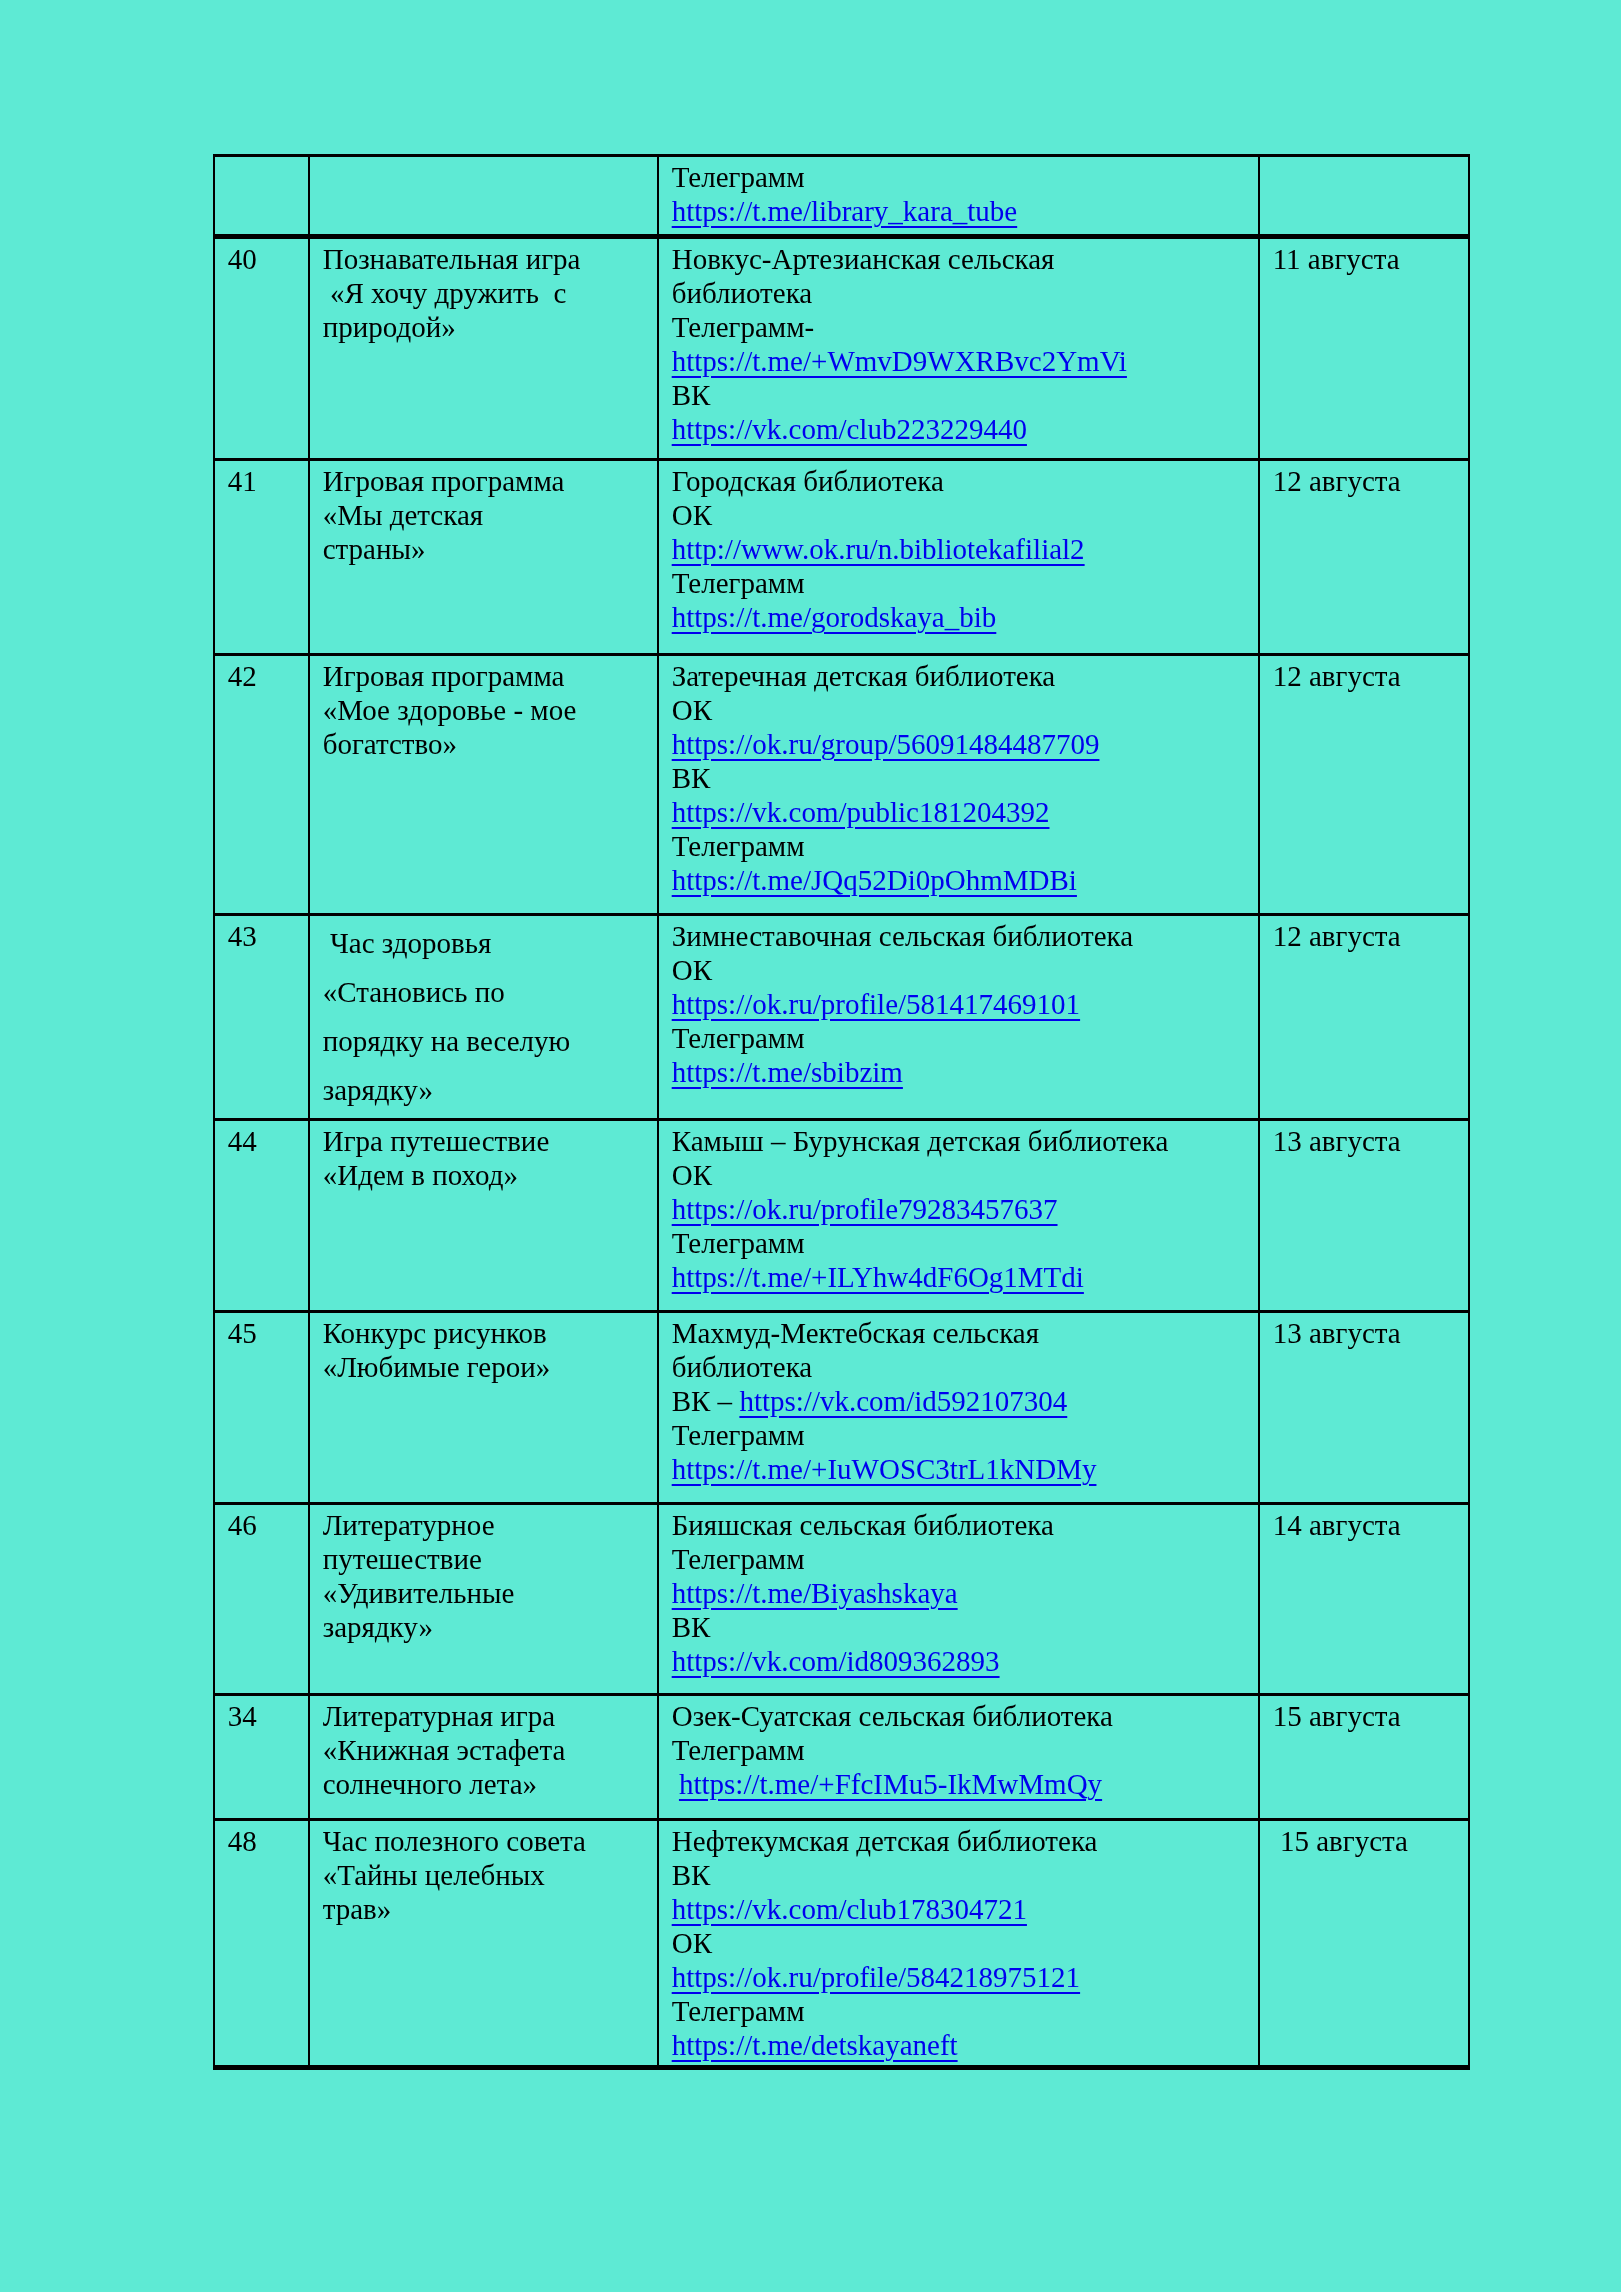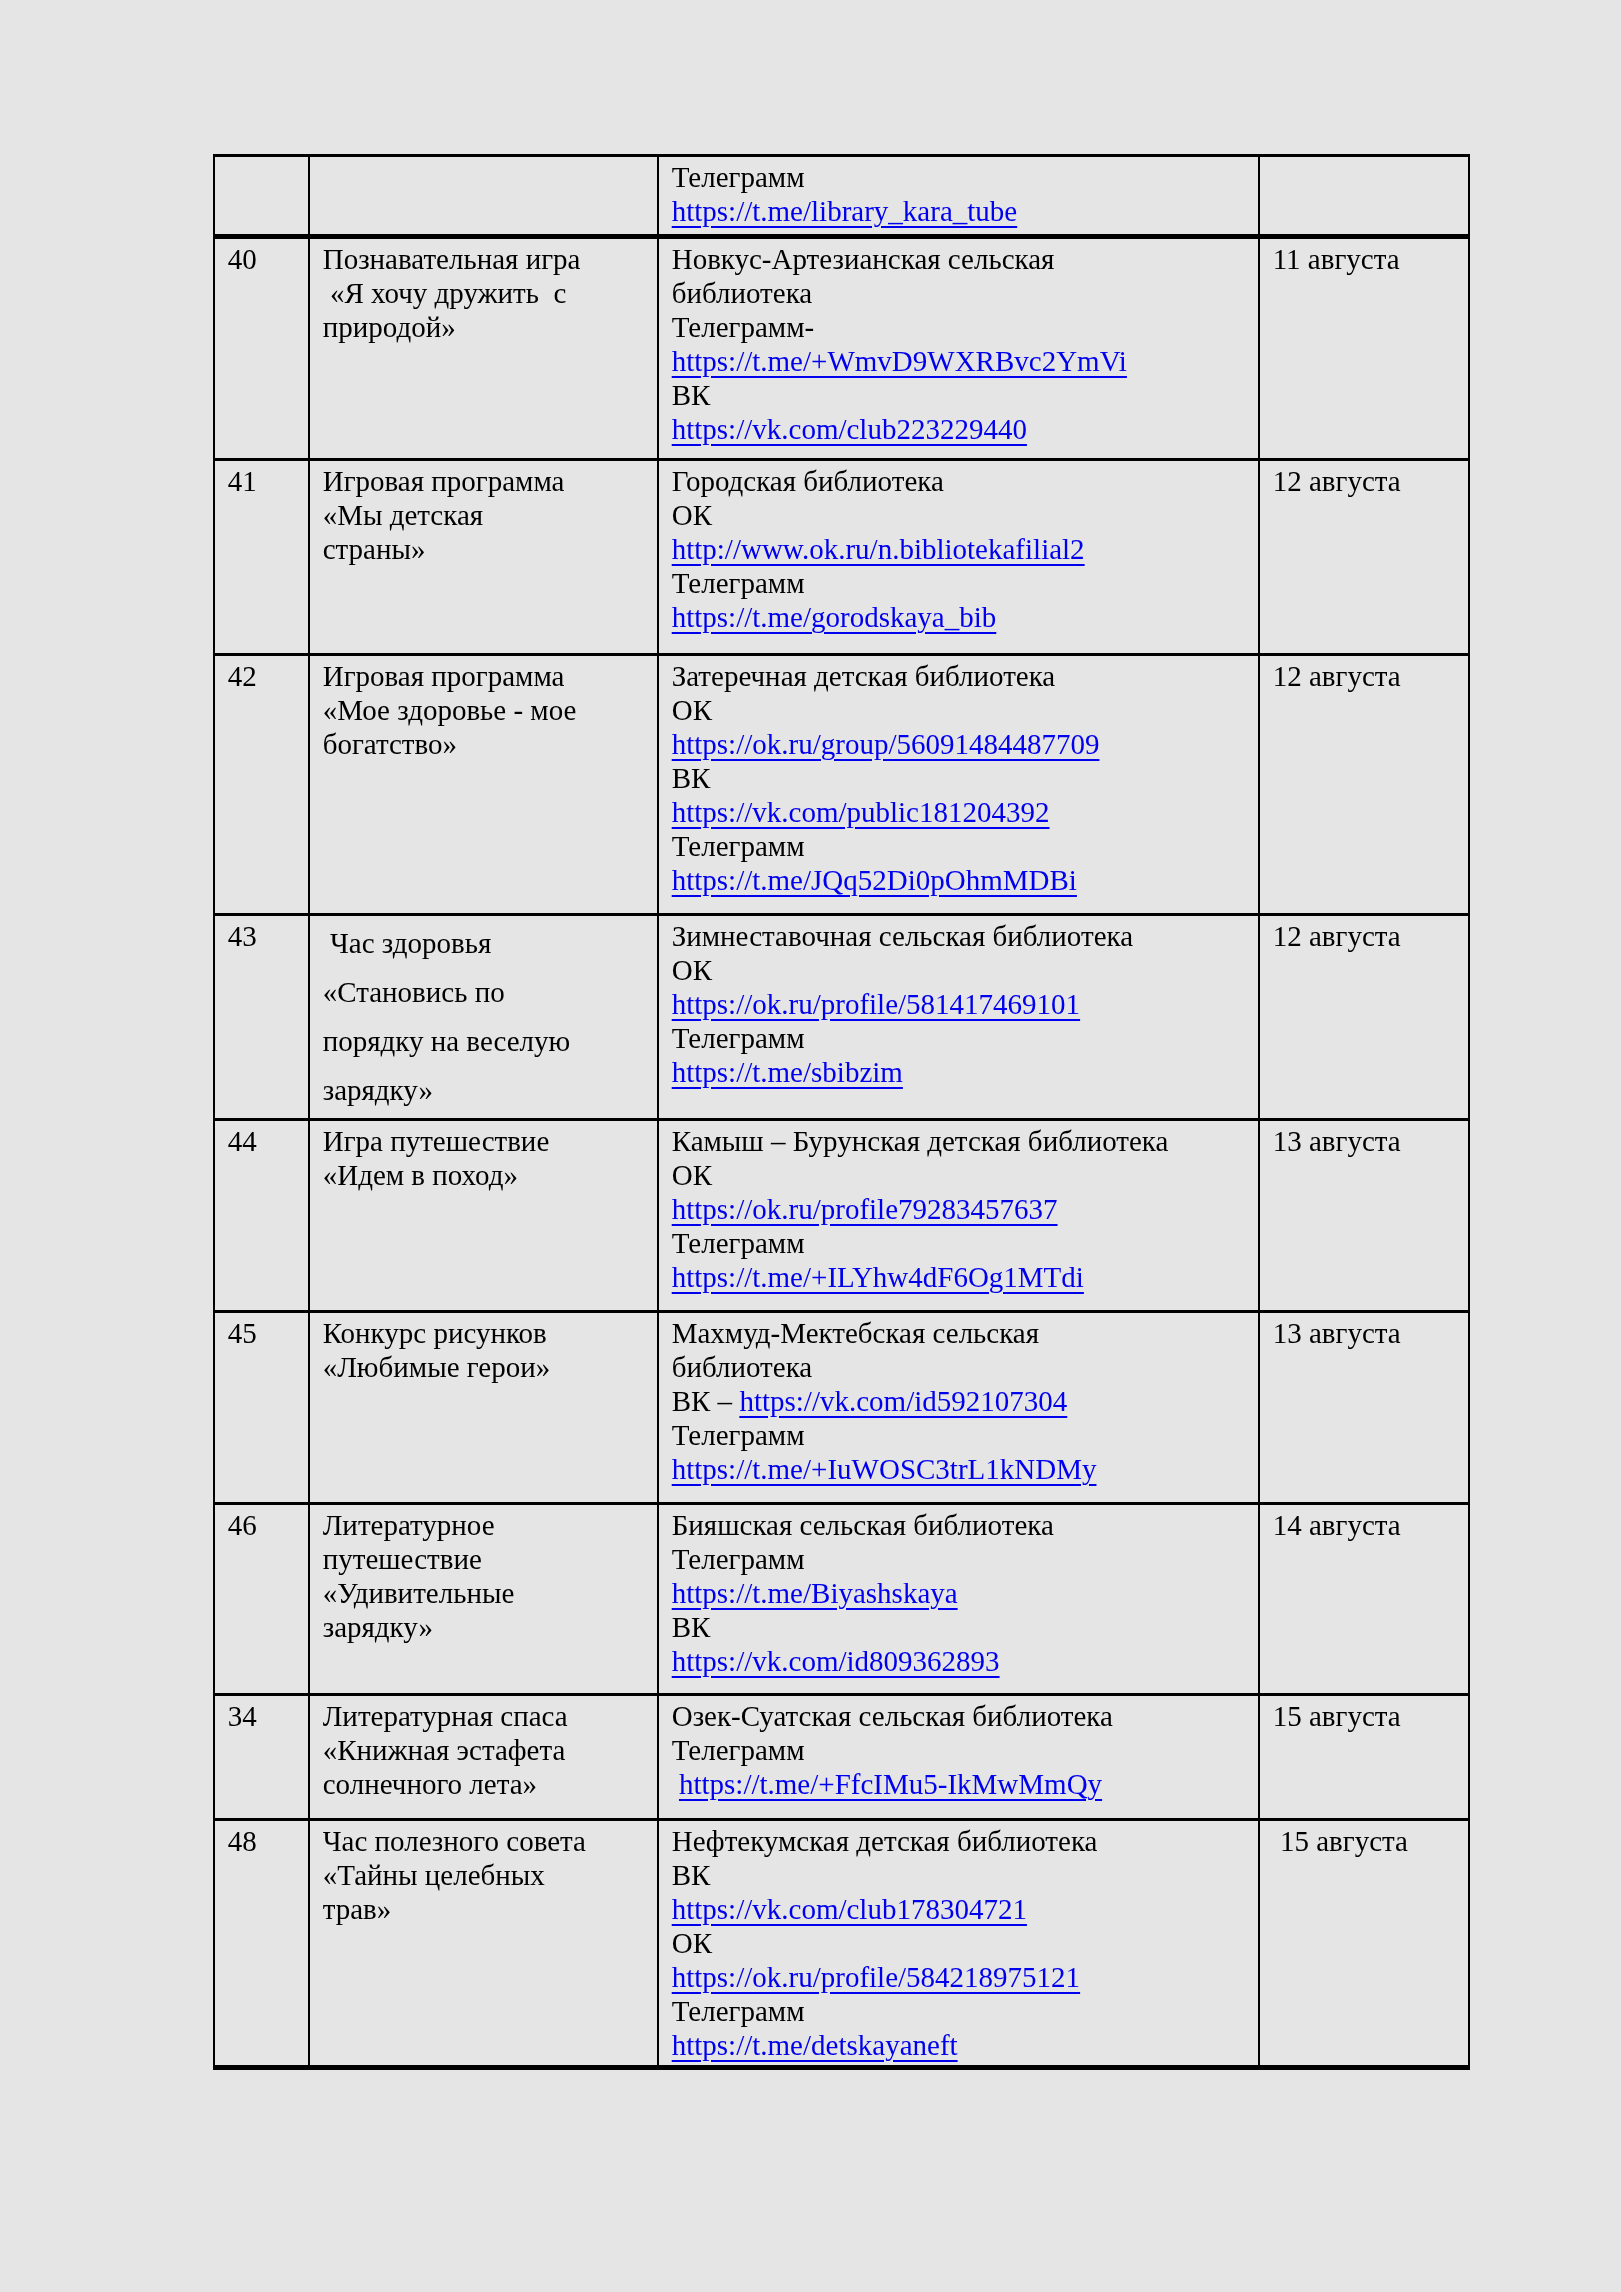--- a/index.html
+++ b/index.html
@@ -11,21 +11,21 @@
     width: 1621px;
     height: 2293px;
     overflow: hidden;
     font-family: "Liberation Serif", "DejaVu Serif", serif;
     color: #000000;
   }
   .page {
     position: relative;
     width: 1621px;
     height: 2293px;
-    background: #e5e5e5;
+    background: #5eead4;
   }
   table.events {
     position: absolute;
     left: 213px;
     top: 154px;
     width: 1255px;
     border-collapse: collapse;
     table-layout: fixed;
     border: 2.9px solid #000000;
     border-bottom-width: 5.9px;
@@ -120,21 +120,21 @@
           <td class="cell-date">13 августа</td>
         </tr>
         <tr>
           <td class="cell-num">46</td>
           <td class="cell-name"><div class="name-line">Литературное</div><div class="name-line">путешествие</div><div class="name-line">«Удивительные</div><div class="name-line">зарядку»</div></td>
           <td class="cell-info"><div class="info-line"><span class="info-text">Бияшская сельская библиотека</span></div><div class="info-line"><span class="info-text">Телеграмм</span></div><div class="info-line"><span class="doc-link">https://t.me/Biyashskaya</span></div><div class="info-line"><span class="info-text">ВК</span></div><div class="info-line"><span class="doc-link">https://vk.com/id809362893</span></div></td>
           <td class="cell-date">14 августа</td>
         </tr>
         <tr>
           <td class="cell-num">34</td>
-          <td class="cell-name"><div class="name-line">Литературная спаса</div><div class="name-line">«Книжная эстафета</div><div class="name-line">солнечного лета»</div></td>
+          <td class="cell-name"><div class="name-line">Литературная игра</div><div class="name-line">«Книжная эстафета</div><div class="name-line">солнечного лета»</div></td>
           <td class="cell-info"><div class="info-line"><span class="info-text">Озек-Суатская сельская библиотека</span></div><div class="info-line"><span class="info-text">Телеграмм</span></div><div class="info-line"><span class="info-text"> </span><span class="doc-link">https://t.me/+FfcIMu5-IkMwMmQy</span></div></td>
           <td class="cell-date">15 августа</td>
         </tr>
         <tr>
           <td class="cell-num">48</td>
           <td class="cell-name"><div class="name-line">Час полезного совета</div><div class="name-line">«Тайны целебных</div><div class="name-line">трав»</div></td>
           <td class="cell-info"><div class="info-line"><span class="info-text">Нефтекумская детская библиотека</span></div><div class="info-line"><span class="info-text">ВК</span></div><div class="info-line"><span class="doc-link">https://vk.com/club178304721</span></div><div class="info-line"><span class="info-text">ОК</span></div><div class="info-line"><span class="doc-link">https://ok.ru/profile/584218975121</span></div><div class="info-line"><span class="info-text">Телеграмм</span></div><div class="info-line"><span class="doc-link">https://t.me/detskayaneft</span></div></td>
           <td class="cell-date"> 15 августа</td>
         </tr>
       </tbody>

